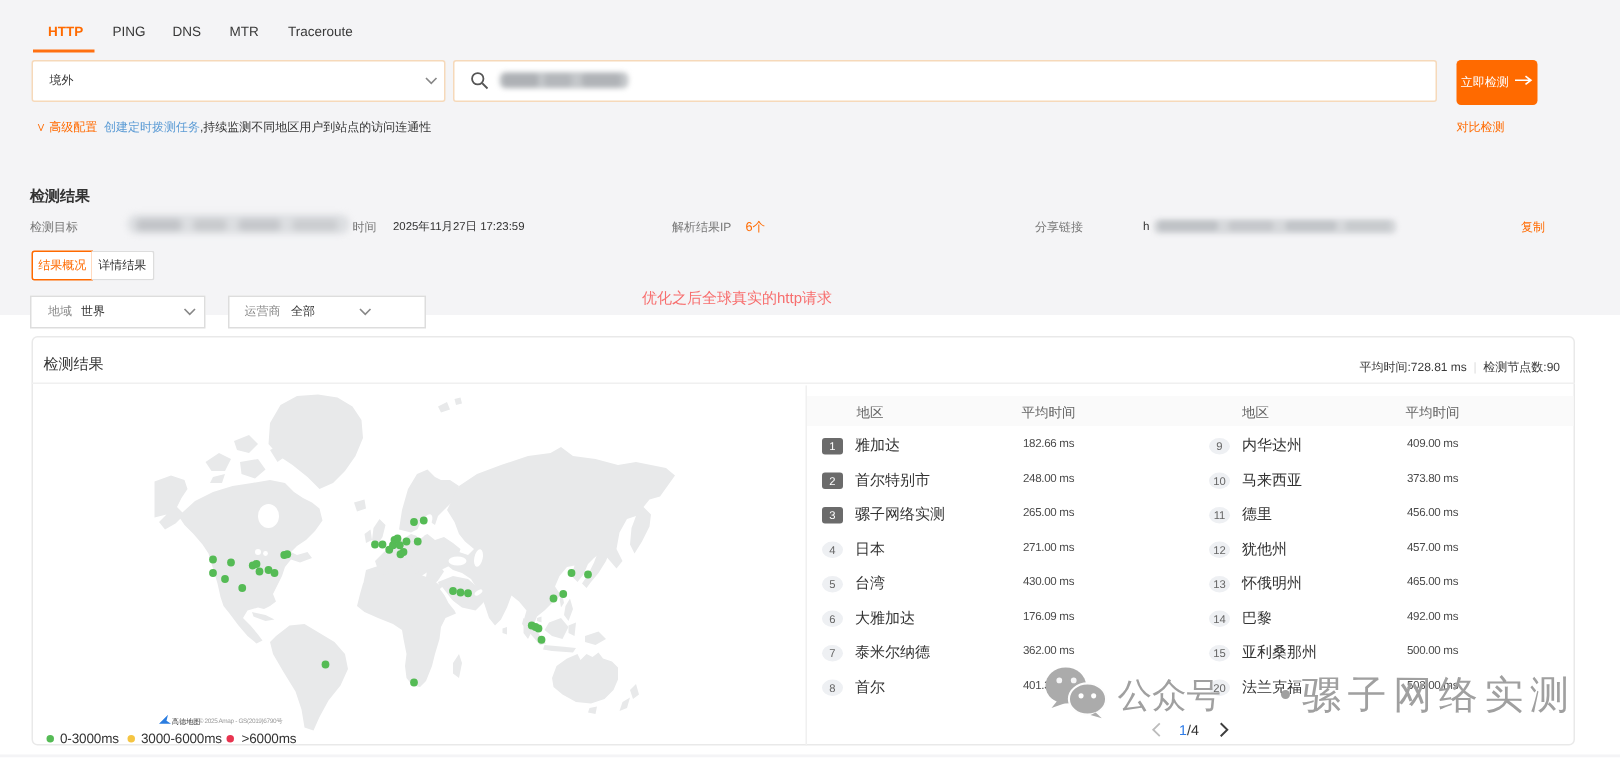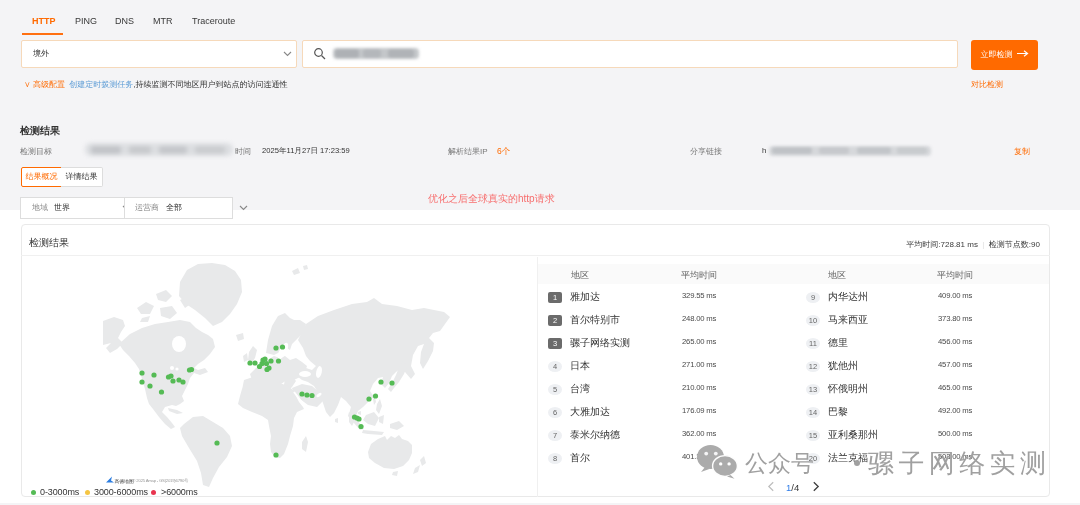--- a/index.html
+++ b/index.html
@@ -7,21 +7,21 @@
 .abs{position:absolute}
 .bgtop{left:0;top:0;width:1080px;height:210px;background:#f4f4f6}
 .bgbot{left:0;top:503px;width:1080px;height:2px;background:#f4f4f6}
 
 .t1{top:15.5px;font-size:9px;color:#383838}
 .t1b{color:#ff6a00;font-weight:bold}
 .tline{left:22px;top:33px;width:41px;height:1.6px;background:#ff7011}
 
 .sel1{left:21px;top:40px;width:276px;height:28px;background:#fff;border:1px solid #f6d9ba;border-radius:2px}
 .inp1{left:302px;top:40px;width:656px;height:28px;background:#fff;border:1px solid #f6d9ba;border-radius:2px}
-.btn{left:971px;top:40px;width:67px;height:30px;background:#ff6a00;border-radius:3px;color:#fff;font-size:8px;text-align:center;line-height:30px}
+.btn{left:971px;top:40px;width:54px;height:30px;background:#ff6a00;border-radius:3px;color:#fff;font-size:8px;text-align:center;line-height:30px}
 .lnk{color:#ff6a00;font-size:8px}
 .lbl{font-size:8px;color:#777}
 .val{font-size:7.8px;color:#333}
 
 .rt1{left:21px;top:167px;width:41px;height:20px;border:1px solid #ff6a00;border-radius:2px 0 0 2px;background:#fff;color:#ff6a00;font-size:8px;text-align:center;line-height:18px}
 .rt2{left:61px;top:167px;width:42px;height:20px;border:1px solid #ddd;border-left:none;border-radius:0 2px 2px 0;background:#fff;color:#333;font-size:8px;text-align:center;line-height:18px}
 
 .fsel{top:197px;height:22px;background:#fff;border:1px solid #ddd;font-size:8px;line-height:20px}
 .rednote{left:428px;top:192px;font-size:10px;color:#f76e6e}
 
@@ -95,40 +95,40 @@
   </div>
 <div class="abs lnk" style="left:1014px;top:146px;font-size:8px">复制</div>
 
 <div class="abs rt1">结果概况</div>
 <div class="abs rt2">详情结果</div>
 
 <div class="abs fsel" style="left:20px;width:117px"><span style="color:#888;margin-left:11px">地域</span><span style="color:#333;margin-left:6px">世界</span></div>
 <svg class="abs" style="left:122px;top:205px" width="9" height="6">
     <path d="M1 1 L4.5 4.5 L8 1" stroke="#888" stroke-width="1.1" fill="none"></path>
   </svg>
-<div class="abs fsel" style="left:124px;width:109px"><span style="color:#888;margin-left:10px">运营商</span><span style="color:#333;margin-left:7px">全部</span></div>
+<div class="abs fsel" style="left:152px;width:132px"><span style="color:#888;margin-left:10px">运营商</span><span style="color:#333;margin-left:7px">全部</span></div>
 <svg class="abs" style="left:239px;top:205px" width="9" height="6">
     <path d="M1 1 L4.5 4.5 L8 1" stroke="#888" stroke-width="1.1" fill="none"></path>
   </svg>
 <div class="abs rednote">优化之后全球真实的http请求</div>
 
 <div class="abs panel"></div>
 <div class="abs phead"></div>
 <div class="abs ptitle">检测结果</div>
 <div class="abs pstats">平均时间:728.81 ms&nbsp;&nbsp;<span style="color:#ddd">|</span>&nbsp;&nbsp;检测节点数:90</div>
 <div class="abs vdiv"></div>
 
 <div class="abs thead"></div>
 <div class="abs th" style="left:571px">地区</div>
 <div class="abs th" style="left:681px">平均时间</div>
 <div class="abs th" style="left:828px">地区</div>
 <div class="abs th" style="left:937px">平均时间</div>
 <div class="abs bdark" style="left:548px;top:292px">1</div>
 <div class="abs tname" style="left:570px;top:290px">雅加达</div>
-<div class="abs ttime" style="left:682px;top:291px">329.55 ms</div>
+<div class="abs ttime" style="left:682px;top:291px">182.66 ms</div>
 <div class="abs blight" style="left:806px;top:292px">9</div>
 <div class="abs tname" style="left:828px;top:290px">内华达州</div>
 <div class="abs ttime" style="left:938px;top:291px">409.00 ms</div>
 <div class="abs bdark" style="left:548px;top:315px">2</div>
 <div class="abs tname" style="left:570px;top:313px">首尔特别市</div>
 <div class="abs ttime" style="left:682px;top:314px">248.00 ms</div>
 <div class="abs blight" style="left:806px;top:315px">10</div>
 <div class="abs tname" style="left:828px;top:313px">马来西亚</div>
 <div class="abs ttime" style="left:938px;top:314px">373.80 ms</div>
 <div class="abs bdark" style="left:548px;top:338px">3</div>
@@ -138,21 +138,21 @@
 <div class="abs tname" style="left:828px;top:336px">德里</div>
 <div class="abs ttime" style="left:938px;top:337px">456.00 ms</div>
 <div class="abs blight" style="left:548px;top:361px">4</div>
 <div class="abs tname" style="left:570px;top:359px">日本</div>
 <div class="abs ttime" style="left:682px;top:360px">271.00 ms</div>
 <div class="abs blight" style="left:806px;top:361px">12</div>
 <div class="abs tname" style="left:828px;top:359px">犹他州</div>
 <div class="abs ttime" style="left:938px;top:360px">457.00 ms</div>
 <div class="abs blight" style="left:548px;top:384px">5</div>
 <div class="abs tname" style="left:570px;top:382px">台湾</div>
-<div class="abs ttime" style="left:682px;top:383px">210.00 ms</div>
+<div class="abs ttime" style="left:682px;top:383px">430.00 ms</div>
 <div class="abs blight" style="left:806px;top:384px">13</div>
 <div class="abs tname" style="left:828px;top:382px">怀俄明州</div>
 <div class="abs ttime" style="left:938px;top:383px">465.00 ms</div>
 <div class="abs blight" style="left:548px;top:407px">6</div>
 <div class="abs tname" style="left:570px;top:405px">大雅加达</div>
 <div class="abs ttime" style="left:682px;top:406px">176.09 ms</div>
 <div class="abs blight" style="left:806px;top:407px">14</div>
 <div class="abs tname" style="left:828px;top:405px">巴黎</div>
 <div class="abs ttime" style="left:938px;top:406px">492.00 ms</div>
 <div class="abs blight" style="left:548px;top:430px">7</div>

